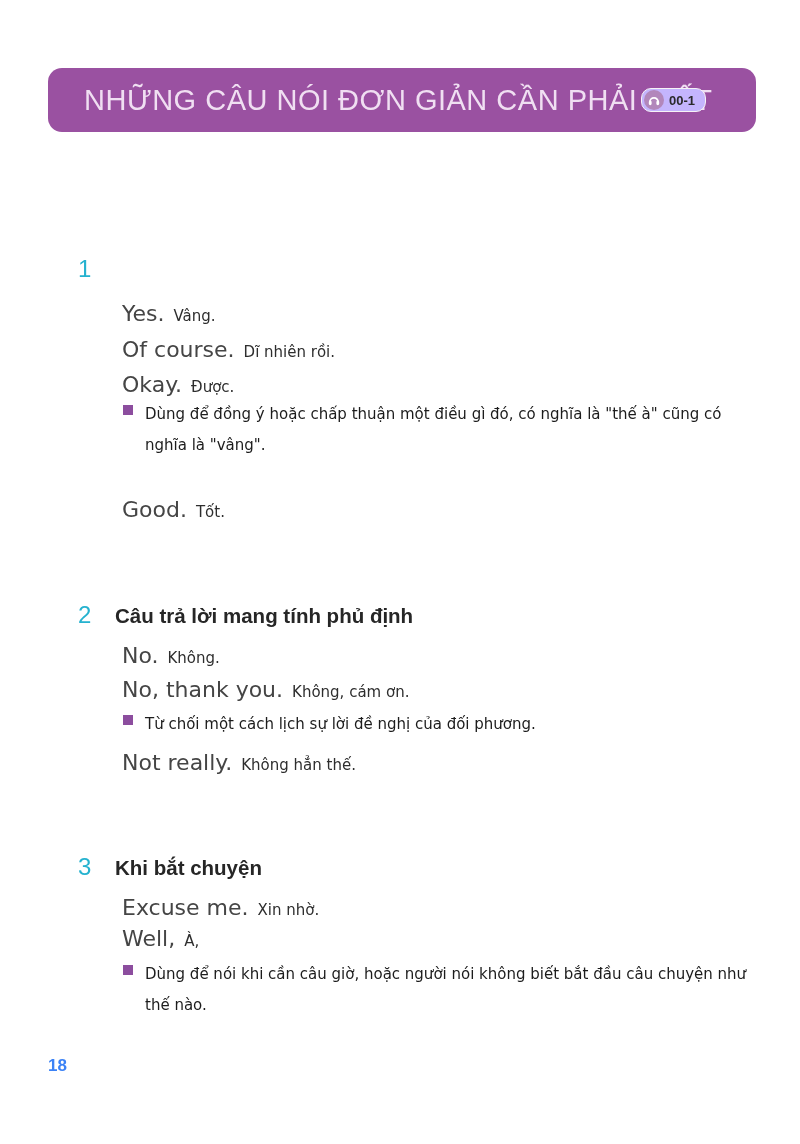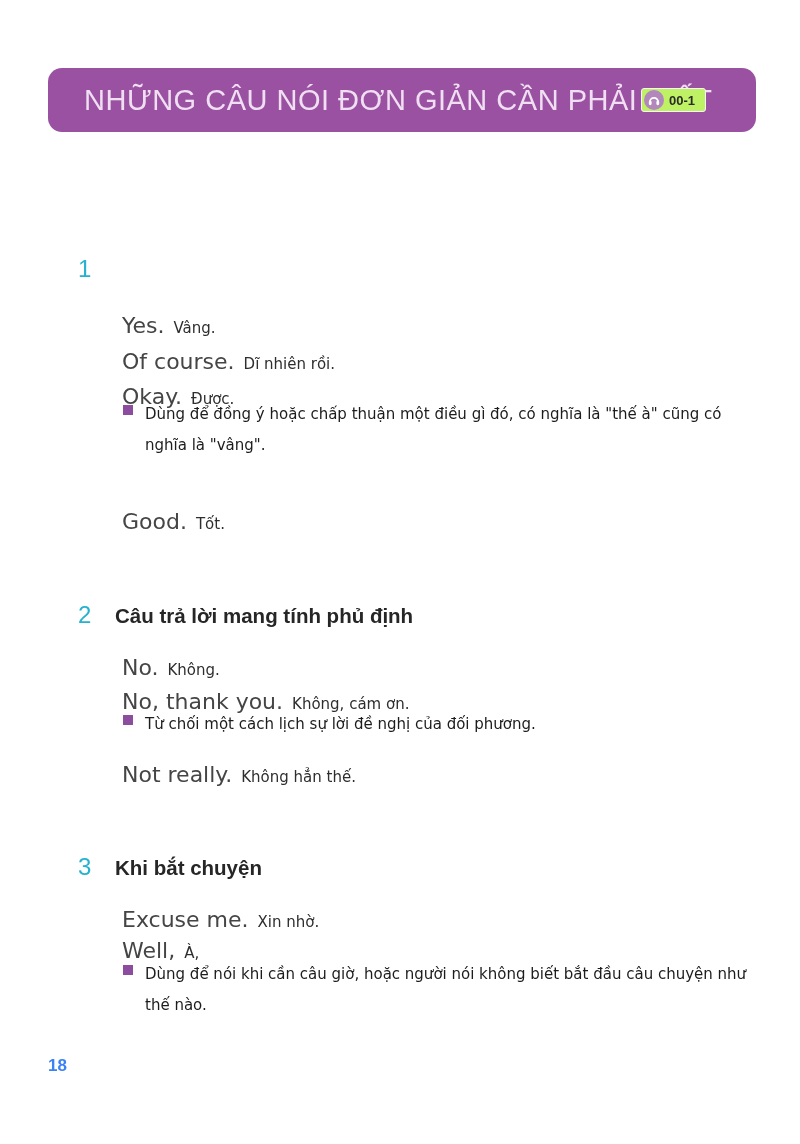--- a/index.html
+++ b/index.html
@@ -29,23 +29,23 @@
     font-size: 29px;
     letter-spacing: 0.5px;
     padding-left: 36px;
     white-space: nowrap;
   }
   .audio-badge {
     position: absolute;
     right: 50px; top: 50%;
     transform: translateY(-50%);
     height: 24px;
-    background: #bef264;
+    background: #c4b5fd;
     border: 1px solid #f6f3f6;
-    border-radius: 3px;
+    border-radius: 10px;
     display: flex;
     align-items: center;
     padding: 0 10px 0 2px;
   }
   .audio-circle {
     width: 20px; height: 20px;
     border-radius: 50%;
     background: #b287bb;
     display: flex;
     align-items: center;
@@ -77,21 +77,20 @@
     font-weight: bold;
     font-size: 20.5px;
     color: #262626;
   }
 
   
   .phrase {
     position: absolute;
     left: 122px;
     white-space: nowrap;
-    margin-top: 12px;
   }
   .phrase .en {
     font-size: 22px;
     color: #454545;
   }
   .phrase .vi {
     font-size: 15px;
     color: #2e2e2e;
     margin-left: 9px;
   }

